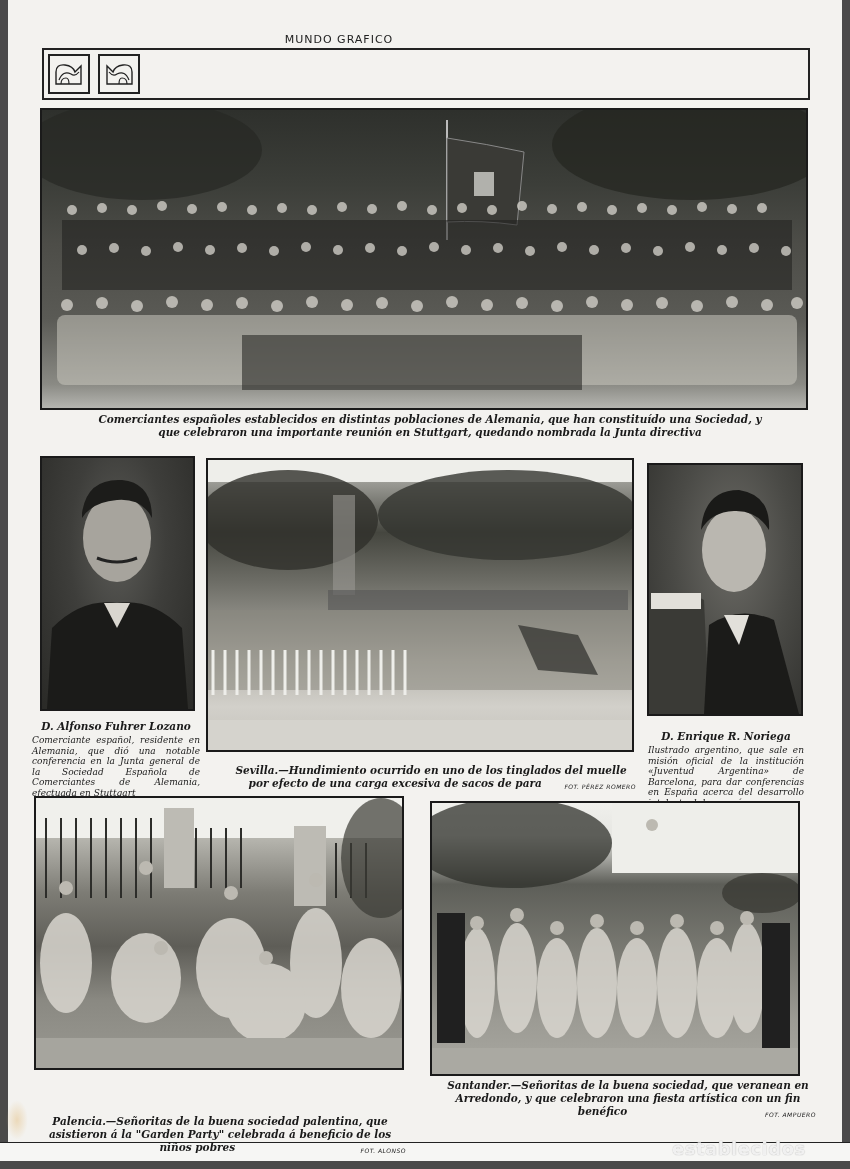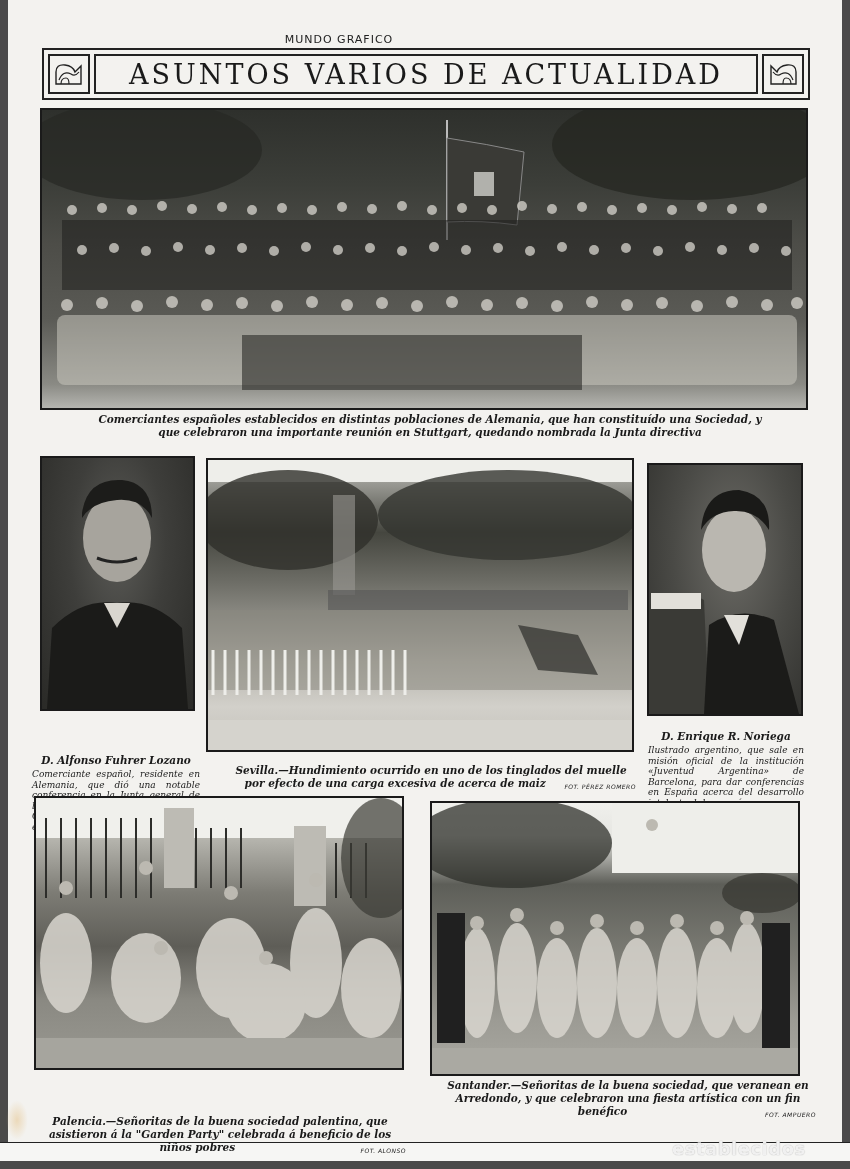--- a/index.html
+++ b/index.html
@@ -74,21 +74,20 @@
 <div class="masthead">MUNDO GRAFICO</div>
 
 <div class="titlebar">
   <div class="orn">
     <svg width="32" height="28" viewBox="0 0 32 28">
       <path d="M3 24 L3 12 Q3 4 12 5 Q20 6 22 12 L28 6 L28 24 Z" fill="none" stroke="#222" stroke-width="1.4"></path>
       <path d="M6 20 Q10 10 18 14 Q22 17 26 12" fill="none" stroke="#222" stroke-width="1.2"></path>
       <path d="M8 24 Q8 18 13 18 Q16 18 16 24" fill="none" stroke="#222" stroke-width="1.2"></path>
     </svg>
   </div>
-  <div class="title-inner">ASUNTOS VARIOS DE ACTUALIDAD</div>
   <div class="orn">
     <svg width="32" height="28" viewBox="0 0 32 28">
       <path d="M29 24 L29 12 Q29 4 20 5 Q12 6 10 12 L4 6 L4 24 Z" fill="none" stroke="#222" stroke-width="1.4"></path>
       <path d="M26 20 Q22 10 14 14 Q10 17 6 12" fill="none" stroke="#222" stroke-width="1.2"></path>
       <path d="M24 24 Q24 18 19 18 Q16 18 16 24" fill="none" stroke="#222" stroke-width="1.2"></path>
     </svg>
   </div>
 </div>
 
 <div class="photo" style="left:40px; top:108px; width:768px; height:302px;
@@ -189,21 +188,21 @@
 <div class="photo" style="left:40px; top:456px; width:155px; height:255px;
             background: radial-gradient(ellipse at 50% 35%, #5b5b57 0%, #3e3e3b 45%, #2a2a27 100%);">
   <svg width="151" height="251" viewBox="0 0 151 251">
     <ellipse cx="75" cy="80" rx="34" ry="44" fill="#a7a49d"></ellipse>
     <path d="M40 55 Q45 20 80 22 Q110 25 110 60 Q100 40 75 42 Q50 44 40 60 Z" fill="#1c1c1a"></path>
     <path d="M55 100 Q75 108 95 100" stroke="#222" stroke-width="3" fill="none"></path>
     <path d="M5 251 L10 170 Q40 140 75 145 Q110 140 140 170 L146 251 Z" fill="#1b1b19"></path>
     <path d="M62 145 L75 170 L88 145 Z" fill="#d9d6cf"></path>
   </svg>
 </div>
-<div class="caption" style="left:32px; top:720px; width:168px;margin-top:34px;">
+<div class="caption" style="left:32px; top:720px; width:168px;">
   <span class="person-name">D. Alfonso Fuhrer Lozano</span>
   <span class="person-desc">Comerciante español, residente en Alemania, que dió una notable conferencia en la Junta general de la Sociedad Española de Comerciantes de Alemania, efectuada en Stuttgart</span>
 </div>
 
 <div class="photo" style="left:206px; top:458px; width:428px; height:294px;
             background: linear-gradient(#f0f0ec 0%, #9a9a94 8%, #45463f 25%, #6d6d66 42%, #8f8e87 55%, #b6b4ac 70%, #d2d0ca 85%, #c4c2bb 100%);">
   <svg width="424" height="290" viewBox="0 0 424 290">
     <rect x="0" y="0" width="424" height="22" fill="#eeeeea"></rect>
     <ellipse cx="80" cy="60" rx="90" ry="50" fill="#2f302b" opacity="0.8"></ellipse>
     <ellipse cx="300" cy="55" rx="130" ry="45" fill="#33342f" opacity="0.8"></ellipse>
@@ -227,21 +226,21 @@
         <line x1="149" y1="190" x2="149" y2="235"></line>
         <line x1="161" y1="190" x2="161" y2="235"></line>
         <line x1="173" y1="190" x2="173" y2="235"></line>
         <line x1="185" y1="190" x2="185" y2="235"></line>
         <line x1="197" y1="190" x2="197" y2="235"></line>
     </g>
     <rect x="0" y="260" width="424" height="30" fill="#d5d3cd"></rect>
   </svg>
 </div>
 <div class="caption" style="left:226px; top:764px; width:410px;">
-  <span>Sevilla.—Hundimiento ocurrido en uno de los tinglados del muelle por efecto de una carga excesiva de acerca de maiz</span>
+  <span>Sevilla.—Hundimiento ocurrido en uno de los tinglados del muelle por efecto de una carga excesiva de sacos de para</span>
   <span class="credit">FOT. PÉREZ ROMERO</span>
 </div>
 
 <div class="photo" style="left:647px; top:463px; width:156px; height:253px;
             background: radial-gradient(ellipse at 55% 35%, #6c6b66 0%, #4a4a46 50%, #2e2e2b 100%);">
   <svg width="152" height="249" viewBox="0 0 152 249">
     <ellipse cx="85" cy="85" rx="32" ry="42" fill="#bab7b0"></ellipse>
     <path d="M52 65 Q55 25 90 25 Q122 30 120 65 Q108 45 85 46 Q62 47 52 65 Z" fill="#1a1a18"></path>
     <path d="M0 140 Q30 120 55 135 L60 249 L0 249 Z" fill="#3a3a36"></path>
     <rect x="2" y="128" width="50" height="16" fill="#e2e0da"></rect>

